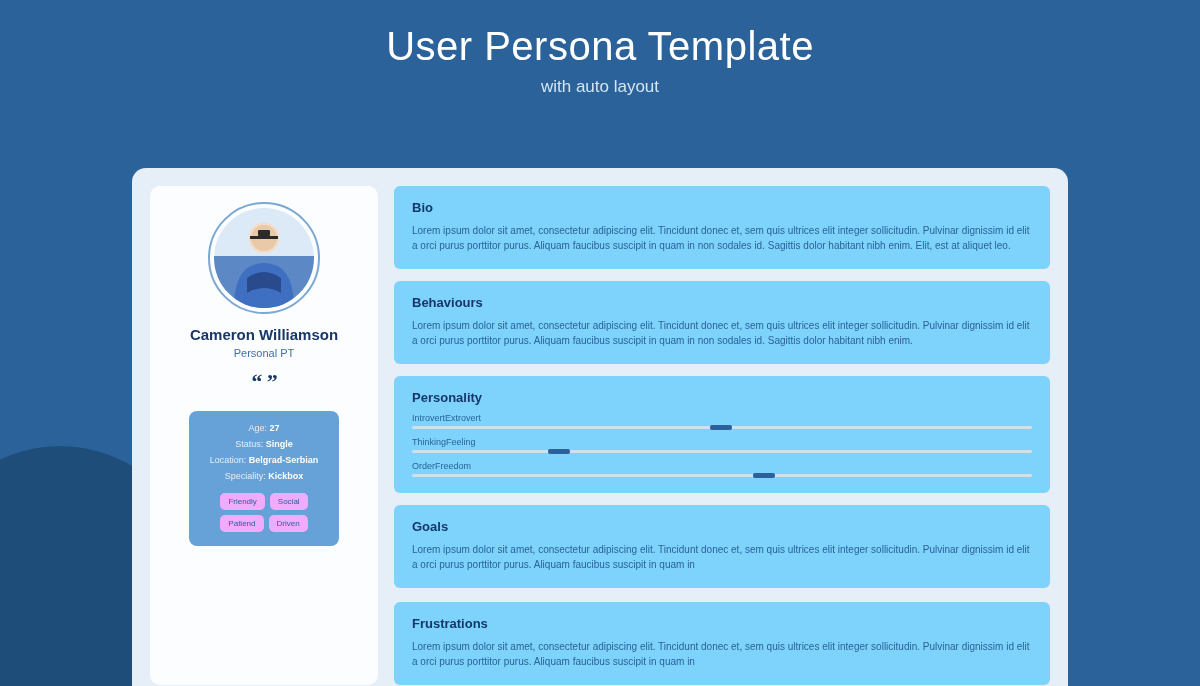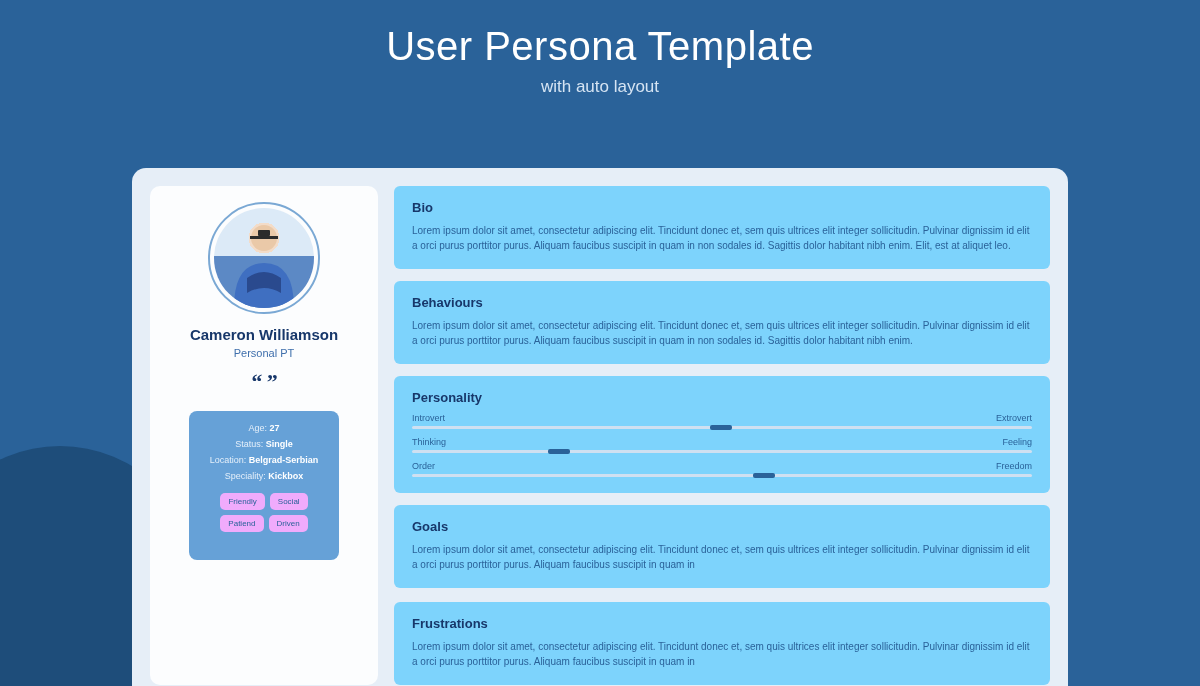--- a/index.html
+++ b/index.html
@@ -99,21 +99,21 @@
     text-align: center;
     line-height: 1.35;
     margin-top: 6px;
     padding: 0 2px;
   }
   .info-box {
     margin-top: 16px;
     width: 150px;
     background: #66a1d7;
     border-radius: 8px;
-    padding: 12px 10px 28px;
+    padding: 12px 10px 14px;
     display: flex;
     flex-direction: column;
     align-items: center;
     gap: 6px;
   }
   .info-line {
     font-size: 9px;
     color: #e4effa;
   }
   .info-line .val {
@@ -157,21 +157,20 @@
     line-height: 1.5;
   }
   .two-col {
     display: flex;
     gap: 14px;
     flex-direction: column;
   }
   .two-col > .card { flex: 1; }
   .trait-row {
     display: flex;
-    justify-content: space-between;
     font-size: 9px;
     color: #2a6299;
     margin-top: 8px;
   }
   .trait-bar {
     position: relative;
     height: 3px;
     background: #cfe0f1;
     border-radius: 2px;
     margin-top: 3px;

